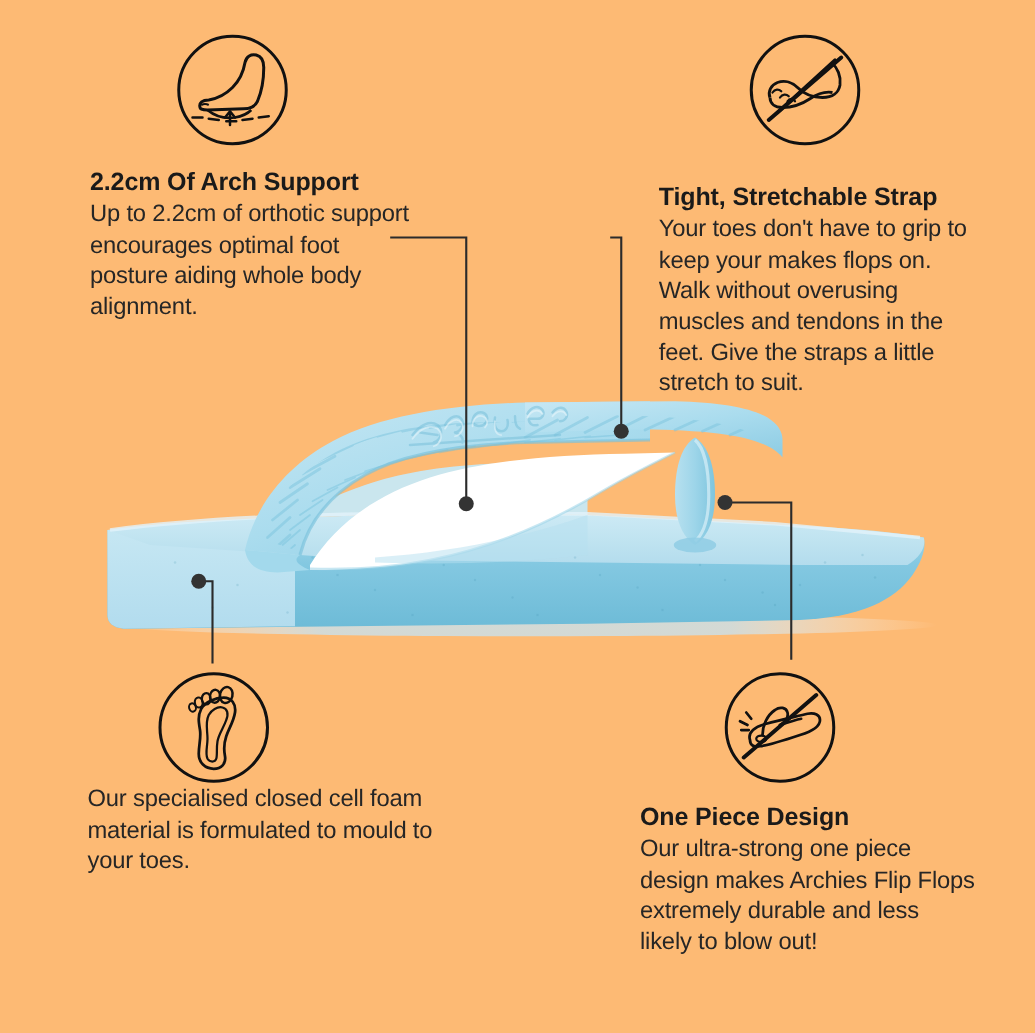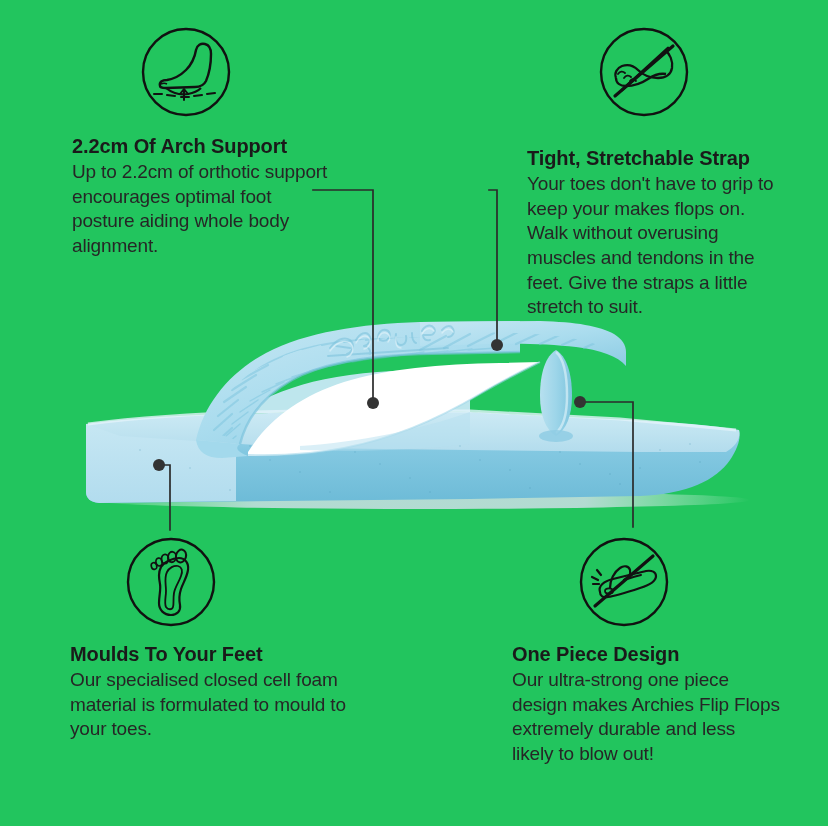--- a/index.html
+++ b/index.html
@@ -9,21 +9,21 @@
     background: #ffffff;
   }
   body {
     font-family: "Liberation Sans", sans-serif;
     -webkit-font-smoothing: antialiased;
   }
   #page {
     position: relative;
     width: 828px;
     height: 826px;
-    background: #22c55e;
+    background: #fdba74;
     overflow: hidden;
   }
 
   
   .feature {
     position: absolute;
   }
   .icon-circle {
     width: 92px;
     height: 92px;
@@ -382,21 +382,20 @@
       <path d="M53,30 C57,31 58,35 56,40 C54,46 50,51 49,57
                C48,63 49,68 48,71 C47,74 43,74 41,71
                C39,67 41,61 41,55 C41,48 39,42 42,36 C44,32 49,29 53,30 Z" fill="none" stroke="#111111" stroke-width="1.8" stroke-linejoin="round"></path>
 
       <ellipse cx="56" cy="20" rx="5" ry="6.5" transform="rotate(14 56 20)" fill="none" stroke="#111111" stroke-width="2"></ellipse>
       <ellipse cx="47" cy="21" rx="4" ry="5.2" transform="rotate(8 47 21)" fill="none" stroke="#111111" stroke-width="1.9"></ellipse>
       <ellipse cx="40" cy="23" rx="3.5" ry="4.6" transform="rotate(2 40 23)" fill="none" stroke="#111111" stroke-width="1.8"></ellipse>
       <ellipse cx="34" cy="26" rx="3.1" ry="4" transform="rotate(-8 34 26)" fill="none" stroke="#111111" stroke-width="1.7"></ellipse>
       <ellipse cx="29" cy="30" rx="2.7" ry="3.4" transform="rotate(-16 29 30)" fill="none" stroke="#111111" stroke-width="1.6"></ellipse>
     </svg>
-    <p class="feature-heading">Moulds To Your Feet</p>
     <p class="feature-body">Our specialised closed cell foam material is formulated to mould to your toes.</p>
   </div>
 
   <div class="feature" id="feat-onepiece">
     <svg class="icon-circle" viewBox="0 0 92 92">
       <circle cx="46" cy="46" r="43" fill="none" stroke="#111111" stroke-width="2.4"></circle>
 
       <path d="M22,56 C20,50 26,45 35,43 C46,40 60,37 68,35
                C74,34 78,36 78,40 C78,45 72,49 62,52
                C50,56 38,60 30,61 C25,62 22,60 22,56 Z" fill="none" stroke="#111111" stroke-width="2.2" stroke-linejoin="round"></path>

